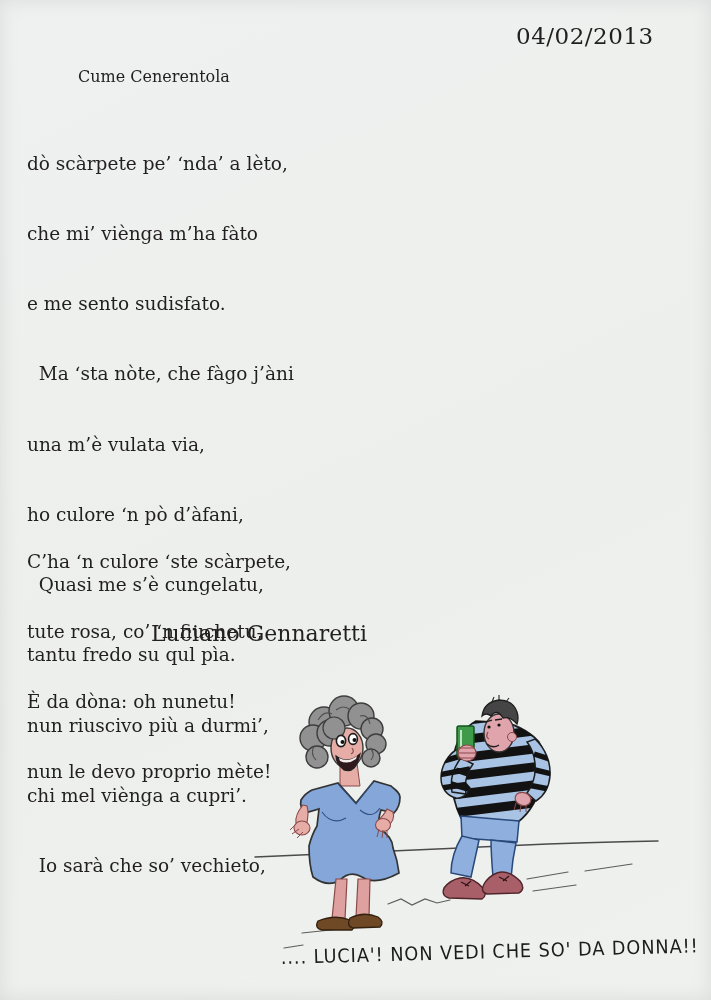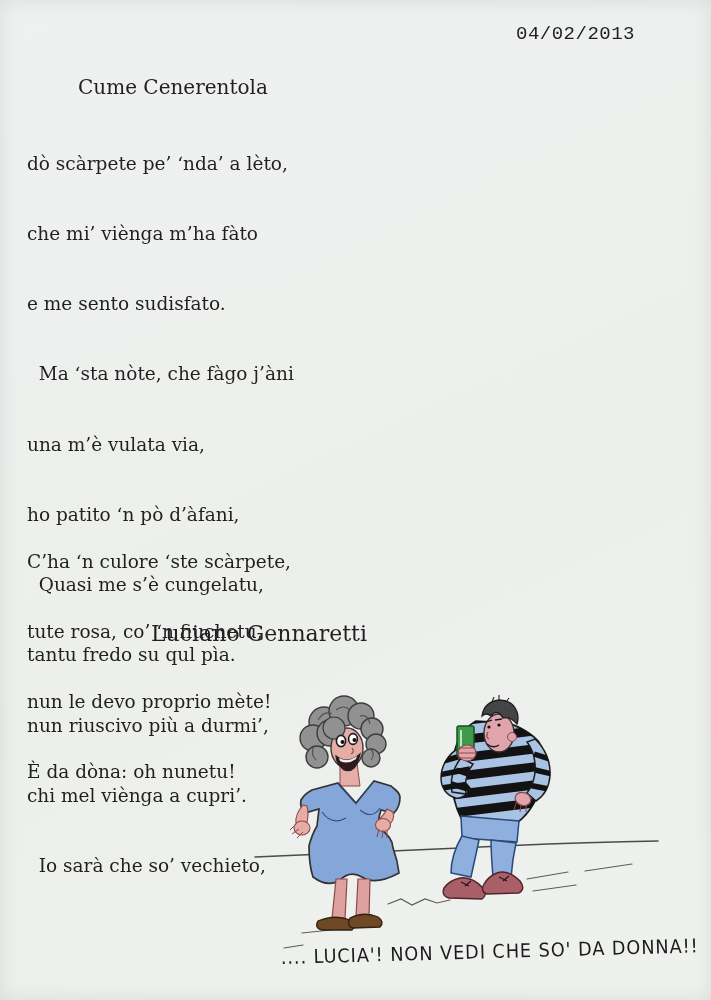--- a/index.html
+++ b/index.html
@@ -4,22 +4,22 @@
 <style>
   html,body{margin:0;padding:0;}
   body{width:711px;height:1000px;background:#dfe2df;}
   .page{
     position:relative;width:711px;height:1000px;overflow:hidden;
     background:linear-gradient(155deg,#eef1f0 0%,#edefec 55%,#eff1ee 100%);
     box-shadow:inset 0 0 18px rgba(120,130,125,.18);
     font-family:"DejaVu Serif","Liberation Serif",serif;
     color:#211f1f;
   }
-  .date{position:absolute;left:516px;top:23px;font-size:19px;letter-spacing:.5px;font-family:Liberation Mono, monospace;}
-  .title{position:absolute;left:78px;top:67px;font-size:20px;margin-top:8px;}
+  .date{position:absolute;left:516px;top:23px;font-size:23px;letter-spacing:.5px;}
+  .title{position:absolute;left:78px;top:67px;font-size:16px;}
   .poem{position:absolute;left:27px;font-size:18.5px;line-height:23.4px;white-space:pre;}
   .stanza-1{top:105px;}
   .stanza-2{top:503px;}
   .author{position:absolute;left:151px;top:621px;font-size:22px;}
   .cartoon{position:absolute;left:0;top:0;}
   .caption-text{
     font-family:"DejaVu Sans","Liberation Sans",sans-serif;
     font-size:19px;letter-spacing:1px;fill:#1c1c1c;font-weight:500;
   }
 </style>
@@ -30,36 +30,36 @@
 
   <div class="date">04/02/2013</div>
   <div class="title">Cume Cenerentola</div>
 
   <div class="poem stanza-1">
     <div class="poem-line">dò scàrpete pe’ ‘nda’ a lèto,</div>
     <div class="poem-line">che mi’ viènga m’ha fàto</div>
     <div class="poem-line">e me sento sudisfato.</div>
     <div class="poem-line">  Ma ‘sta nòte, che fàgo j’àni</div>
     <div class="poem-line">una m’è vulata via,</div>
-    <div class="poem-line">ho patito ‘n pò d’àfani,</div>
+    <div class="poem-line">ho culore ‘n pò d’àfani,</div>
     <div class="poem-line">  Quasi me s’è cungelatu,</div>
     <div class="poem-line">tantu fredo su qul pìa.</div>
     <div class="poem-line">nun riuscivo più a durmi’,</div>
     <div class="poem-line">chi mel viènga a cupri’.</div>
     <div class="poem-line">  Io sarà che so’ vechieto,</div>
     
     
     
   </div>
 
   <div class="poem stanza-2">
     <div class="poem-line">C’ha ‘n culore ‘ste scàrpete,</div>
     <div class="poem-line">tute rosa, co’ ‘n fiuchetu,</div>
+    <div class="poem-line">È da dòna: oh nunetu!</div>
     <div class="poem-line">nun le devo proprio mète!</div>
-    <div class="poem-line">È da dòna: oh nunetu!</div>
   </div>
 
   <div class="author">Luciano Gennaretti</div>
 
   <svg class="cartoon" width="711" height="1000" viewBox="0 0 711 1000">
     <defs>
       <clipPath id="torsoClip">
         <path d="M476,721 C462,729 455,744 453,760 C450,780 452,800 461,818 L518,822 C531,812 539,796 543,778 C547,758 543,744 534,737 C523,728 506,720 495,722 Z"></path>
       </clipPath>
       <clipPath id="armRClip">

